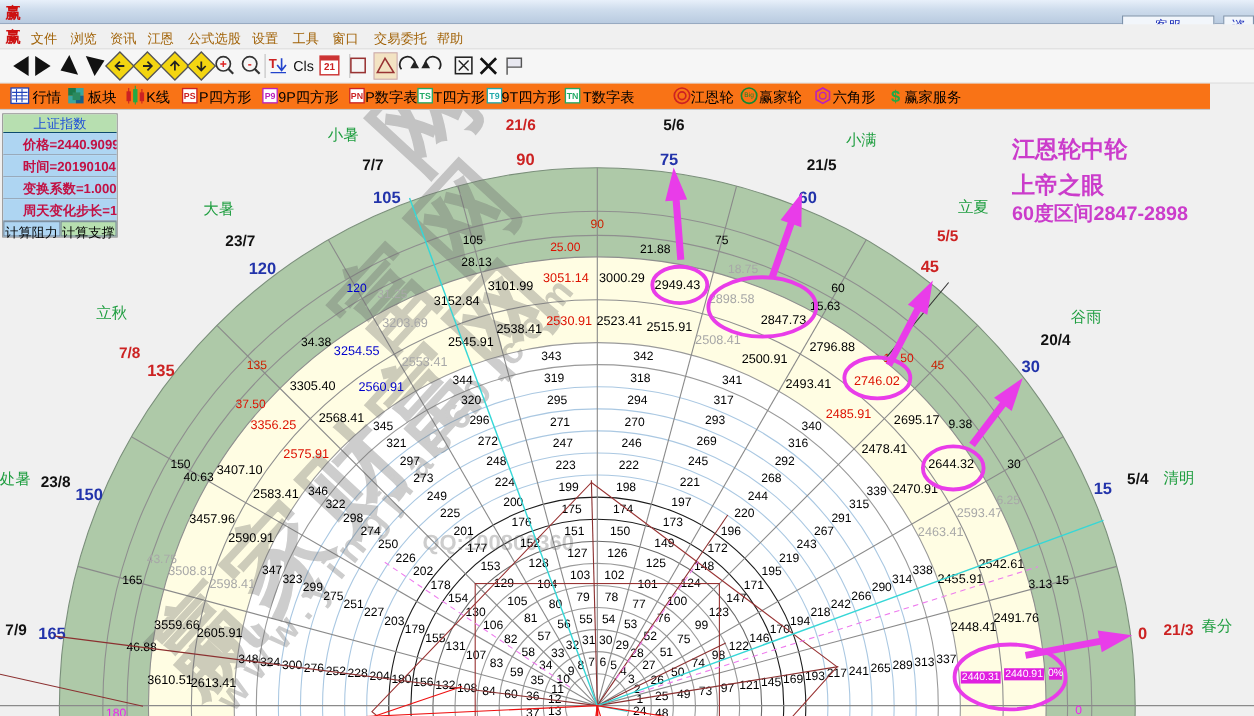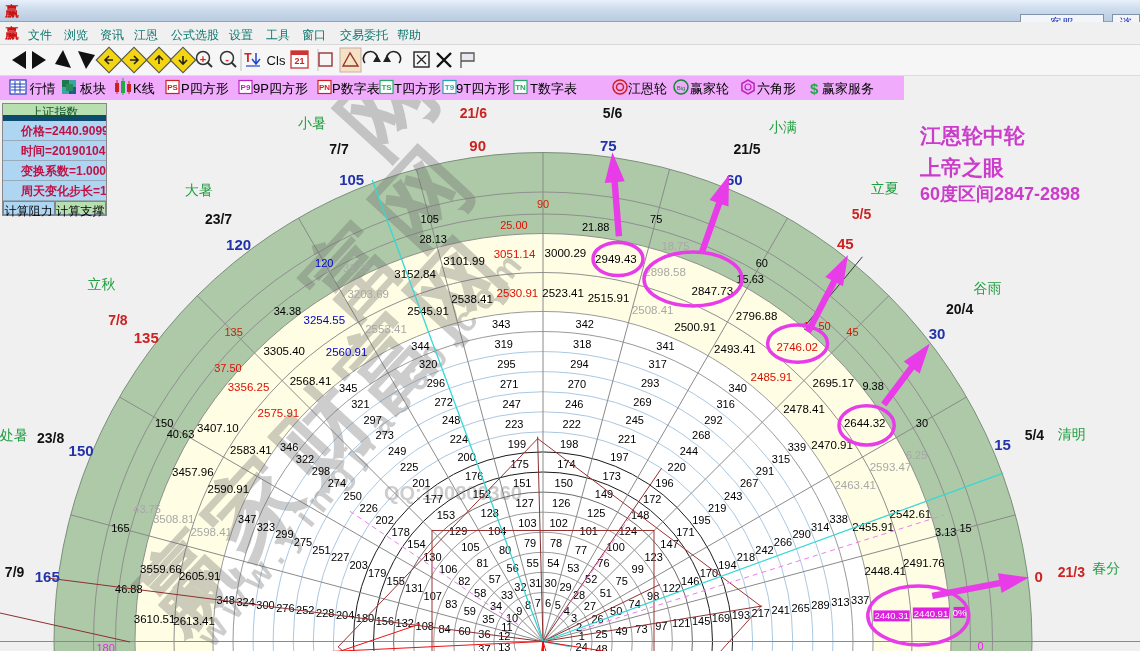--- a/index.html
+++ b/index.html
@@ -7,29 +7,29 @@
 .titlebar { position:absolute; left:0; top:0; width:1140px; height:22px;
   background:linear-gradient(#e8f0fa 0%, #cfdded 40%, #b9cbe0 100%);
   border-bottom:1px solid #8fa4bc; }
 .titlebar .logo { position:absolute; left:5px; top:3px; color:#cc1111; font-weight:bold; font-size:14px; }
 .titlebar .txt { position:absolute; left:27px; top:4px; font-size:12.5px; font-weight:bold; color:#111; }
 .tbtn { position:absolute; top:14px; height:18px; background:#f2f6fb; border:1px solid #7e93ab;
   font-size:12px; color:#2233bb; text-align:center; line-height:16px; }
 .menubar { position:absolute; left:0; top:22px; width:1140px; height:23px; background:#f0f0f0;
   border-bottom:1px solid #d9d9d9; }
 .menubar .logo { position:absolute; left:5px; top:3px; color:#cc1111; font-weight:bold; font-size:14px; }
-.mi { position:absolute; top:5px; font-size:12px; color:#0f766e; }
+.mi { position:absolute; top:5px; font-size:12px; color:#a16207; }
 .toolbar1 { position:absolute; left:0; top:45px; width:1140px; height:31px; background:#f6f6f6;
   border-bottom:1px solid #dcdcdc; }
-.toolbar2 { position:absolute; left:0; top:76px; width:904px; height:24px; background:#f0abfc;
+.toolbar2 { position:absolute; left:0; top:76px; width:1100px; height:24px; background:#f97316;
   border-bottom:1px solid #c8c8c8; }
 .panel { position:absolute; left:2px; top:103px; width:105px; background:#fff; border:1px solid #888;
   font-size:12px; }
-.panel .hd { background:#b7dfb0; text-align:center; height:17px; line-height:17px; color:#14532d;
-  border-bottom:6px solid #0c4a6e; }
+.panel .hd { background:#b7dfb0; text-align:center; height:17px; line-height:17px; color:#1d4ed8;
+  border-bottom:1px solid #0c4a6e; }
 .panel .row { background:#aed5f2; color:#c21144; height:20px; line-height:20px; padding-left:18px;
   border-bottom:1px solid #9ab; font-weight:bold; white-space:nowrap; overflow:hidden;}
 .panel .btns { display:flex; height:14px; }
 .panel .btns div { width:50%; text-align:center; line-height:18px; border:1px solid #789; }
 .mtxt { position:absolute; color:#cb3ccb; font-size:21px; font-weight:bold;text-align:right; }
 </style></head>
 <body>
 <div class="titlebar">
   <span class="logo">赢</span>
   <div class="tbtn" style="left:1020px; width:84px;">客服</div>

